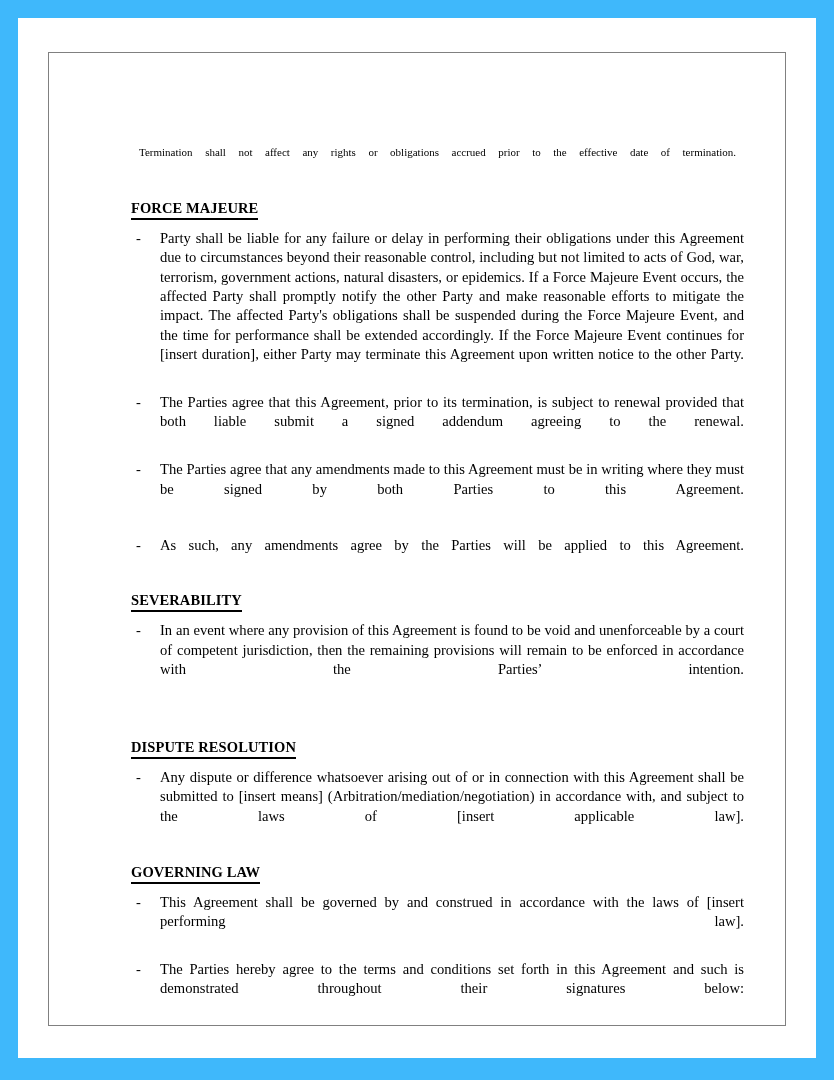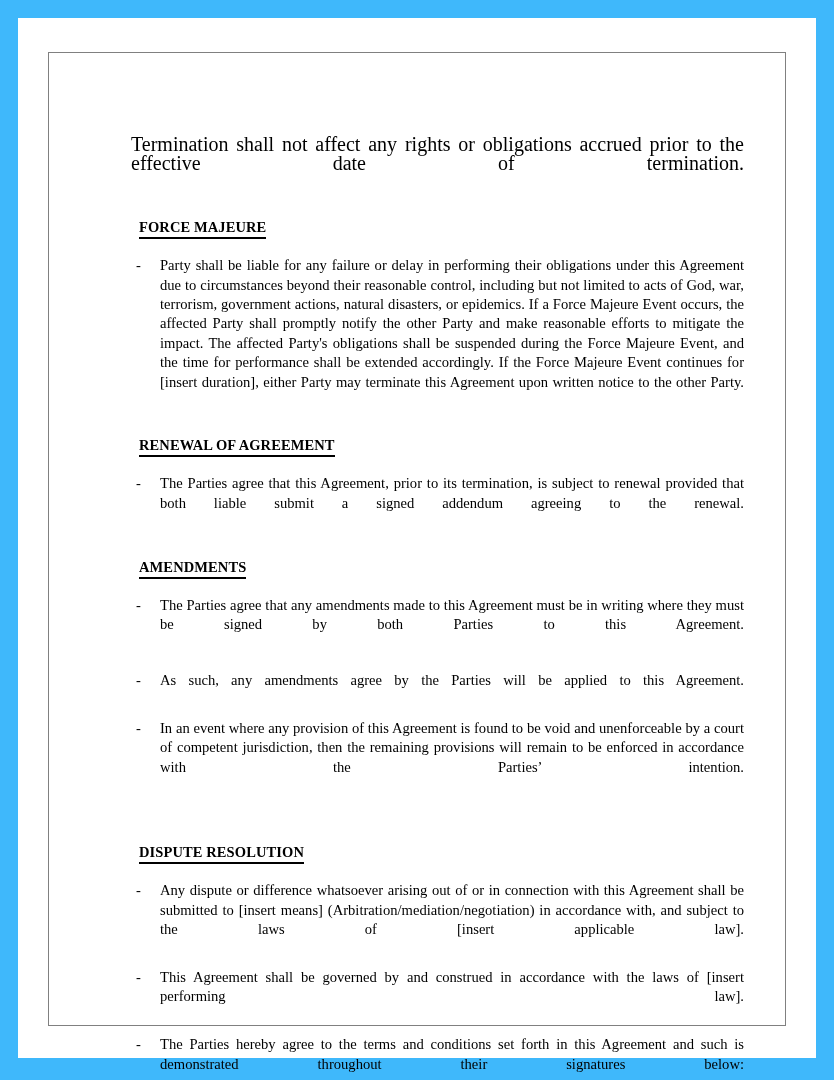--- a/index.html
+++ b/index.html
@@ -39,44 +39,44 @@
     position: absolute;
     left: 82px;
     top: 82px;
     width: 613px;
   }
 
   .section-heading {
     font-size: 14.5px;
     font-weight: bold;
     line-height: 19px;
-    margin: 8px;
+    margin: 0;
     padding: 0;
     display: inline-block;
     border-bottom: 2px solid #000000;
     padding-bottom: 0px;
     letter-spacing: 0.1px;
   }
 
   .heading-row {
     margin-top: 17px;
     margin-bottom: 9px;
   }
 
   .heading-row.extra-gap {
     margin-top: 39px;
     text-decoration: underline;
   }
 
   
   .plain-para {
-    font-size: 20px;
+    font-size: 11px;
     line-height: 19.4px;
     text-align: justify;
-    margin: 0;
+    margin: 8px;
     text-justify: inter-word;
   }
 
   
   .clause {
     position: relative;
     padding-left: 29px;
     font-size: 14.6px;
     line-height: 19.4px;
     text-align: justify;
@@ -114,53 +114,53 @@
       <p class="plain-para">Termination shall not affect any rights or obligations accrued prior to the effective date of termination.</p>
 
       <div class="heading-row">
         <span class="section-heading">FORCE MAJEURE</span>
       </div>
       <div class="clause">
         <span class="dash">-</span>
         <span class="clause-text">Party shall be liable for any failure or delay in performing their obligations under this Agreement due to circumstances beyond their reasonable control, including but not limited to acts of God, war, terrorism, government actions, natural disasters, or epidemics. If a Force Majeure Event occurs, the affected Party shall promptly notify the other Party and make reasonable efforts to mitigate the impact. The affected Party's obligations shall be suspended during the Force Majeure Event, and the time for performance shall be extended accordingly. If the Force Majeure Event continues for [insert duration], either Party may terminate this Agreement upon written notice to the other Party.</span>
       </div>
 
-      <div class="heading-row">
-        <span class="section-heading">RENEWAL OF AGREEMENT</span>
-      </div>
       <div class="clause">
         <span class="dash">-</span>
         <span class="clause-text">The Parties agree that this Agreement, prior to its termination, is subject to renewal provided that both liable submit a signed addendum agreeing to the renewal.</span>
       </div>
 
-      <div class="heading-row">
-        <span class="section-heading">AMENDMENTS</span>
-      </div>
       <div class="clause">
         <span class="dash">-</span>
         <span class="clause-text">The Parties agree that any amendments made to this Agreement must be in writing where they must be signed by both Parties to this Agreement.</span>
       </div>
       <div class="clause" style="margin-top:17px;">
         <span class="dash">-</span>
         <span class="clause-text">As such, any amendments agree by the Parties will be applied to this Agreement.</span>
       </div>
 
+      <div class="heading-row">
+        <span class="section-heading">SEVERABILITY</span>
+      </div>
       <div class="clause">
         <span class="dash">-</span>
         <span class="clause-text">In an event where any provision of this Agreement is found to be void and unenforceable by a court of competent jurisdiction, then the remaining provisions will remain to be enforced in accordance with the Parties’ intention.</span>
       </div>
 
       <div class="heading-row extra-gap">
         <span class="section-heading">DISPUTE RESOLUTION</span>
       </div>
       <div class="clause">
         <span class="dash">-</span>
         <span class="clause-text">Any dispute or difference whatsoever arising out of or in connection with this Agreement shall be submitted to [insert means] (Arbitration/mediation/negotiation) in accordance with, and subject to the laws of [insert applicable law].</span>
       </div>
 
+      <div class="heading-row">
+        <span class="section-heading">GOVERNING LAW</span>
+      </div>
       <div class="clause">
         <span class="dash">-</span>
         <span class="clause-text">This Agreement shall be governed by and construed in accordance with the laws of [insert performing law].</span>
       </div>
 
       <div class="clause">
         <span class="dash">-</span>
         <span class="clause-text">The Parties hereby agree to the terms and conditions set forth in this Agreement and such is demonstrated throughout their signatures below:</span>
       </div>
 

